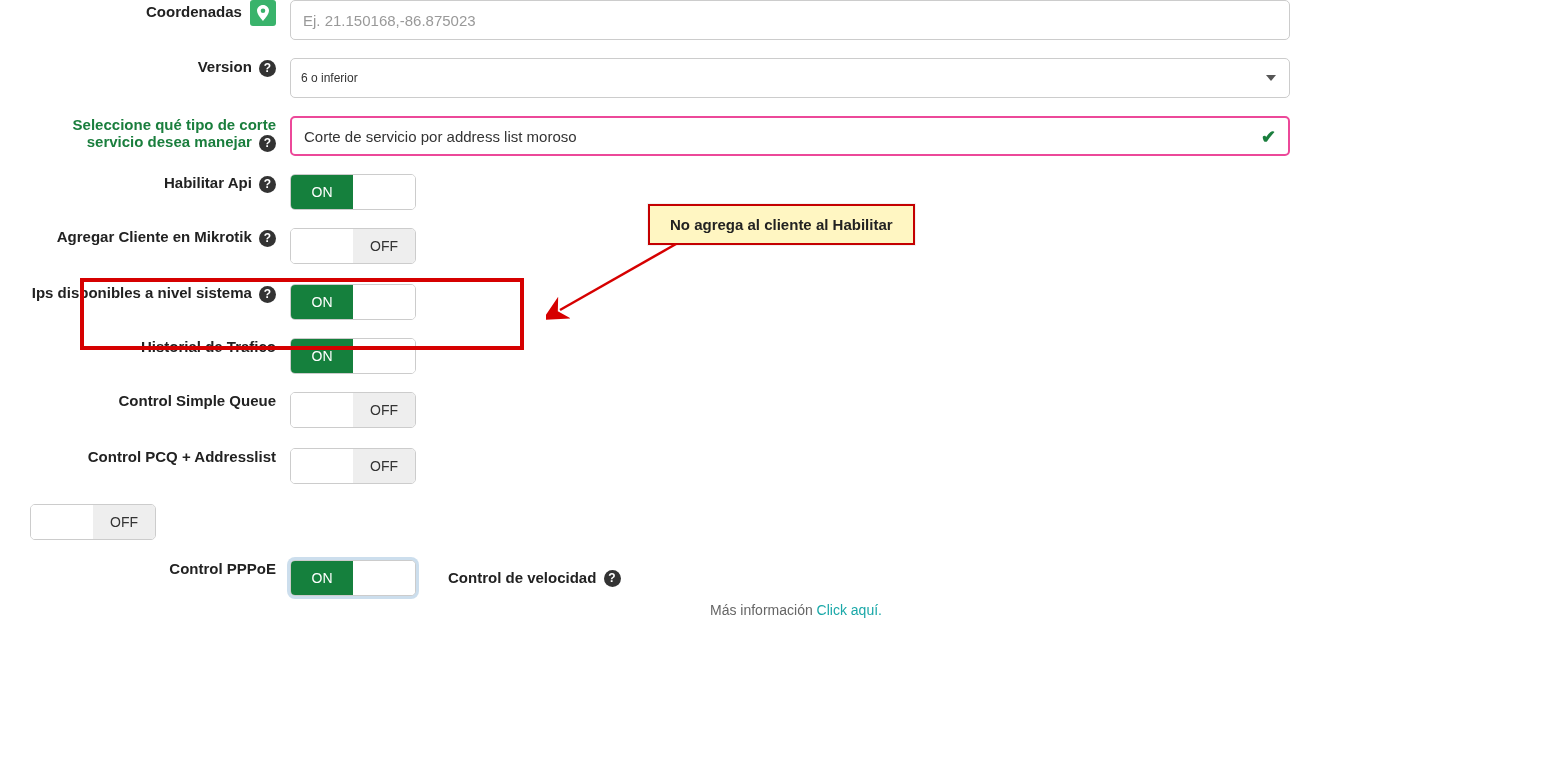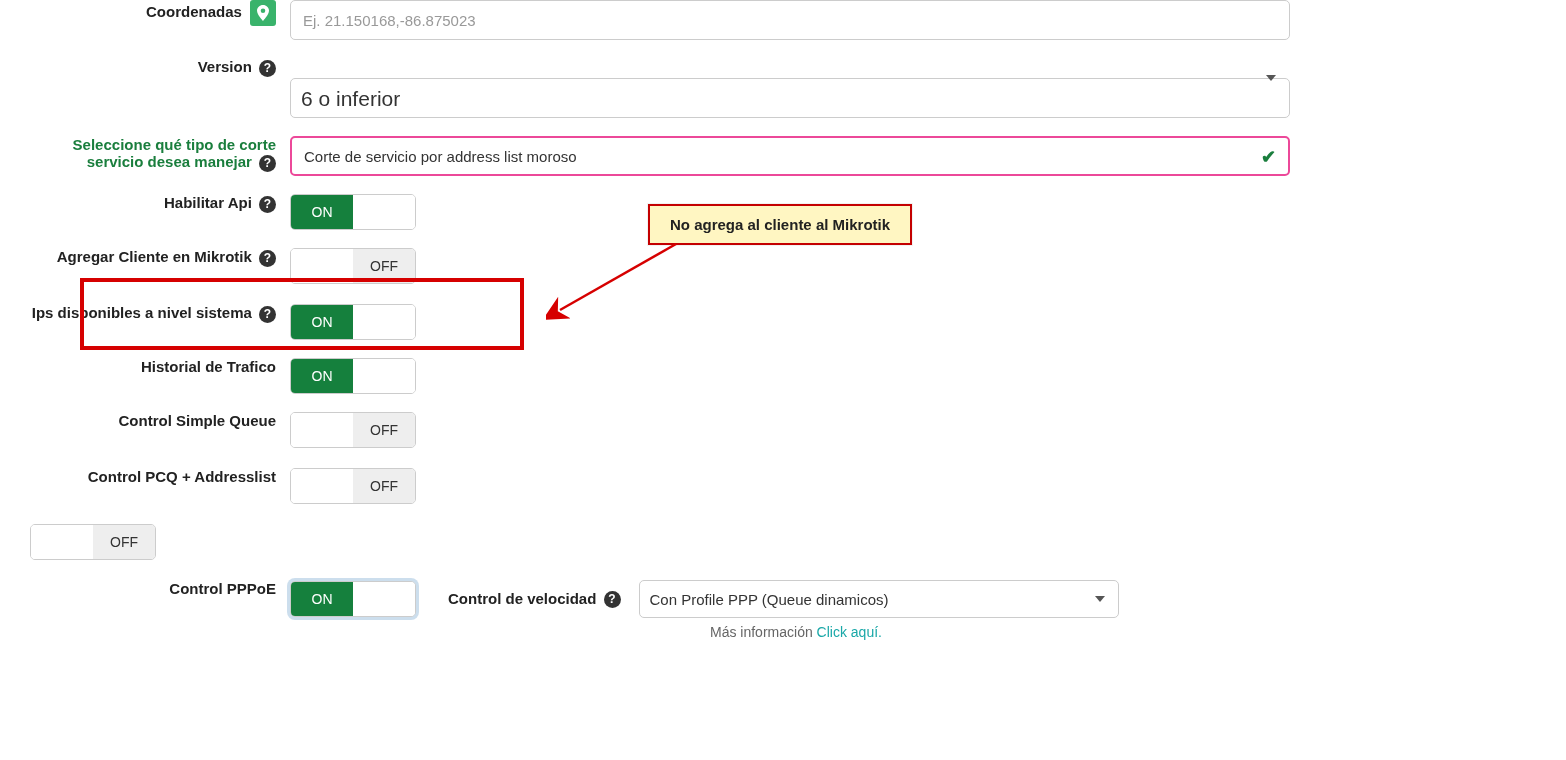--- a/index.html
+++ b/index.html
@@ -75,25 +75,24 @@
     color: #3b82f6;
   }
   input.text-input::placeholder { color: #999; }
   select.select-input {
     width: 1000px;
     max-width: 100%;
     height: 40px;
     padding: 6px 10px;
     border: 1px solid #ccc;
     border-radius: 5px;
-    font-size: 21px;
+    font-size: 12px;
     color: #333;
     background: #fff;
     appearance: none;
-    margin-top: 20px;
   }
   .select-wrap {
     position: relative;
     width: 1000px;
     max-width: 100%;
   }
   .select-wrap::after {
     content: "";
     position: absolute;
     right: 14px;
@@ -369,34 +368,29 @@
     <div class="control-col">
       <div class="inline-pair">
         <div class="toggle on focus">
           <div class="half on-side">ON</div>
           <div class="half off-side"></div>
         </div>
         <span class="inline-label">
           <span>Control de velocidad</span>
           <span class="help-icon">?</span>
         </span>
-        <div class="select-small-wrap">
-          <select class="select-small">
-            <option>Con Profile PPP (Queue dinamicos)</option>
-          </select>
-        </div>
       </div>
       <div class="helper-text">
         <span>Más información </span><a href="#">Click aquí.</a>
       </div>
     </div>
   </div>
 
   <div class="callout" style="left:648px; top:204px;">
-    <span>No agrega al cliente al Mikrotik</span>
+    <span>No agrega al cliente al Habilitar</span>
   </div>
 
   <svg class="arrow-svg" style="left:546px; top:236px;" width="140" height="90">
     <defs>
       <marker id="ah" markerWidth="12" markerHeight="12" refX="2" refY="5" orient="auto">
         <path d="M0,0 L10,5 L0,10 L3,5 Z" fill="#d60000"></path>
       </marker>
     </defs>
     <line x1="130" y1="8" x2="14" y2="74" stroke="#d60000" stroke-width="2.5" marker-end="url(#ah)"></line>
   </svg>

